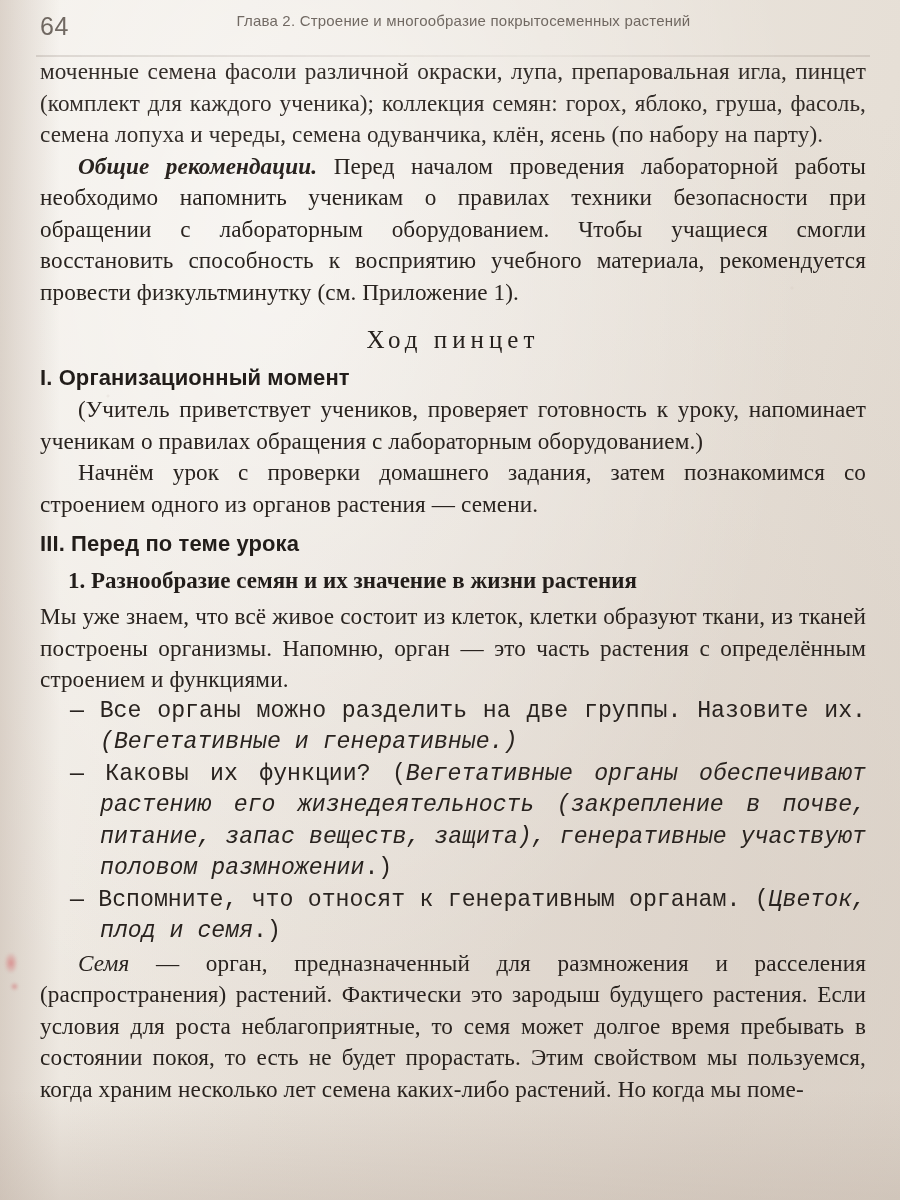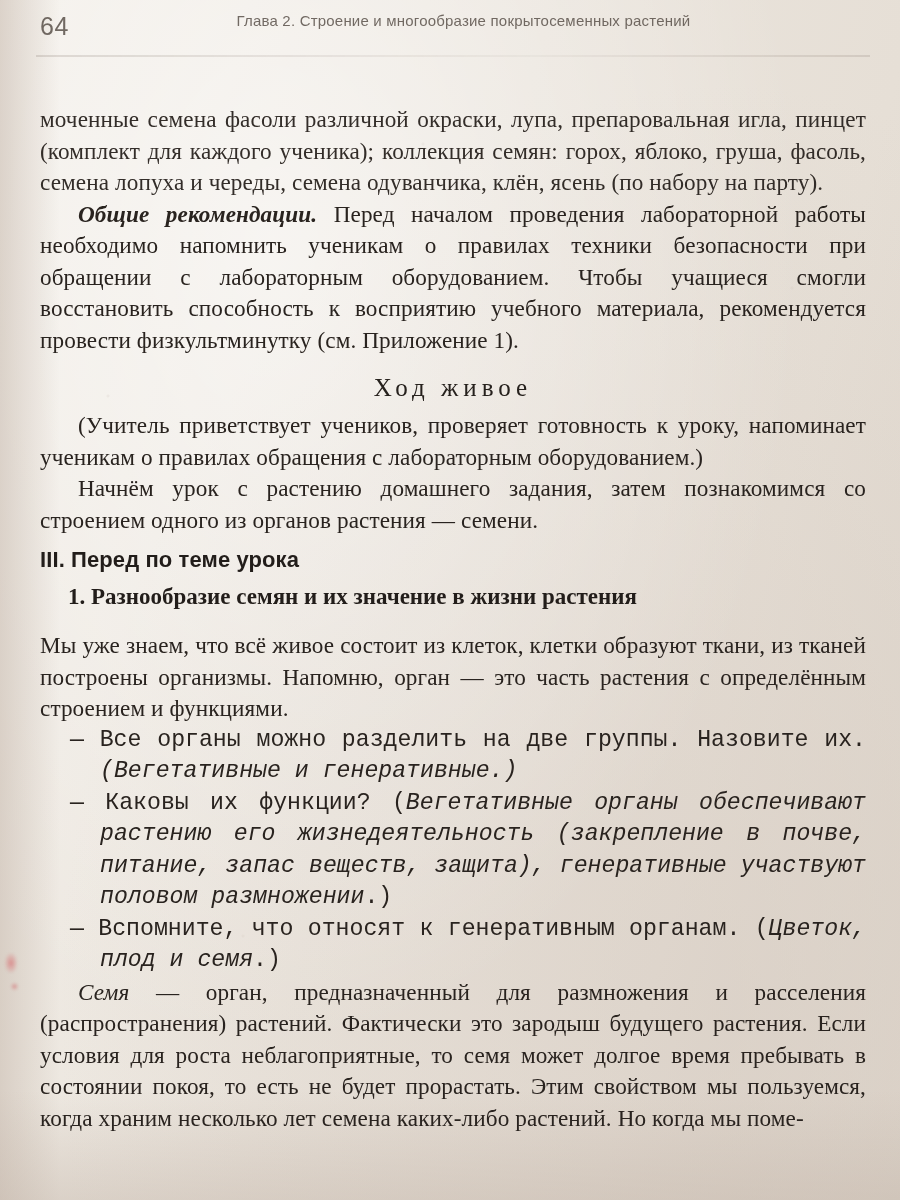--- a/index.html
+++ b/index.html
@@ -138,21 +138,21 @@
     line-height: 30px;
     margin: 9px 0 1px 0;
     color: #221d1a;
     letter-spacing: .1px;
   }
   .sub-head {
     font-family: "Liberation Serif", serif;
     font-weight: bold;
     font-size: 23px;
     line-height: 30px;
-    margin: 7px 0 18px 0;
+    margin: 7px 0 5px 0;
     text-indent: 28px;
     color: #221d1a;
   }
   .lead-bold-italic {
     font-weight: bold;
     font-style: italic;
   }
   .it { font-style: italic; }
 
   .dash-item {
@@ -161,21 +161,21 @@
     line-height: 31.5px;
     text-align: justify;
     padding-left: 60px;
     text-indent: -30px;
     color: #29231f;
     font-family: Liberation Mono, monospace;
   }
   .dash-item .cont { text-indent: 0; }
 
   
-  .blurry { filter: blur(.25px); opacity: .95; margin-top: 48px; }
+  .blurry { filter: blur(.25px); opacity: .95; }
 </style>
 </head>
 <body>
 
 <div class="paper"></div>
 <div class="speckles"></div>
 <div class="left-shade"></div>
 <div class="bottom-shade"></div>
 <div class="scan-line"></div>
 <div class="pink-mark"></div>
@@ -187,24 +187,25 @@
     <div class="folio">64</div>
     <div class="running-title">Глава 2. Строение и многообразие покрытосеменных растений</div>
   </div>
 
   <div class="body">
 
     <p class="hang blurry">моченные семена фасоли различной окраски, лупа, препаровальная игла, пинцет (комплект для каждого ученика); коллекция семян: горох, яблоко, груша, фасоль, семена лопуха и череды, семена одуванчика, клён, ясень (по набору на парту).</p>
 
     <p class="indent"><span class="lead-bold-italic">Общие рекомендации.</span><span> Перед началом проведения лабораторной работы необходимо напомнить ученикам о правилах техники безопасности при обращении с лабораторным оборудованием. Чтобы учащиеся смогли восстановить способность к восприятию учебного материала, рекомендуется провести физкультминутку (см. Приложение 1).</span></p>
 
-    <div class="center-head">Ход живое</div>
-
+    <div class="center-head">Ход пинцет</div>
+
+    <div class="sec-head">I. Организационный момент</div>
     <p class="indent">(Учитель приветствует учеников, проверяет готовность к уроку, напоминает ученикам о правилах обращения с лабораторным оборудованием.)</p>
-    <p class="indent">Начнём урок с растению домашнего задания, затем познакомимся со строением одного из органов растения — семени.</p>
+    <p class="indent">Начнём урок с проверки домашнего задания, затем познакомимся со строением одного из органов растения — семени.</p>
 
 
     <div class="sec-head">III. Перед по теме урока</div>
     <div class="sub-head">1. Разнообразие семян и их значение в жизни растения</div>
     <p class="hang">Мы уже знаем, что всё живое состоит из клеток, клетки образуют ткани, из тканей построены организмы. Напомню, орган — это часть растения с определённым строением и функциями.</p>
 
     <div class="dash-item">
       <span>— Все органы можно разделить на две группы. Назовите их.</span>
       <span class="it cont">(Вегетативные и генеративные.)</span>
     </div>

